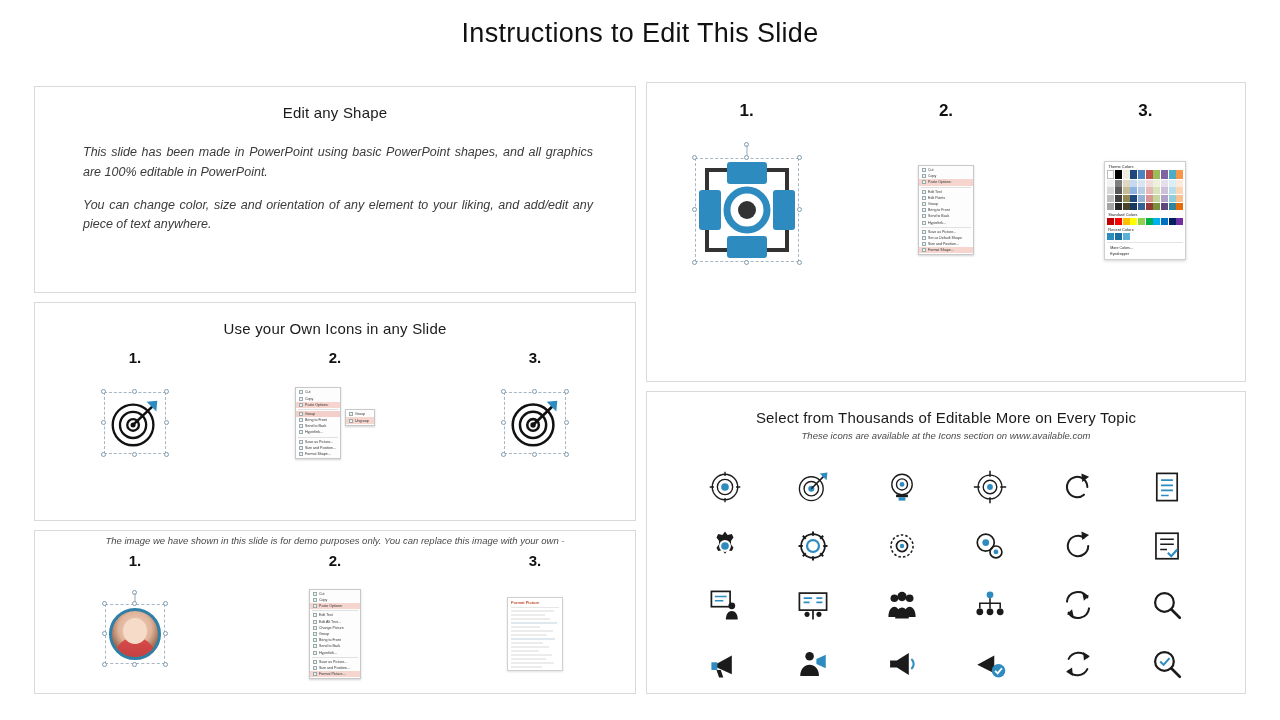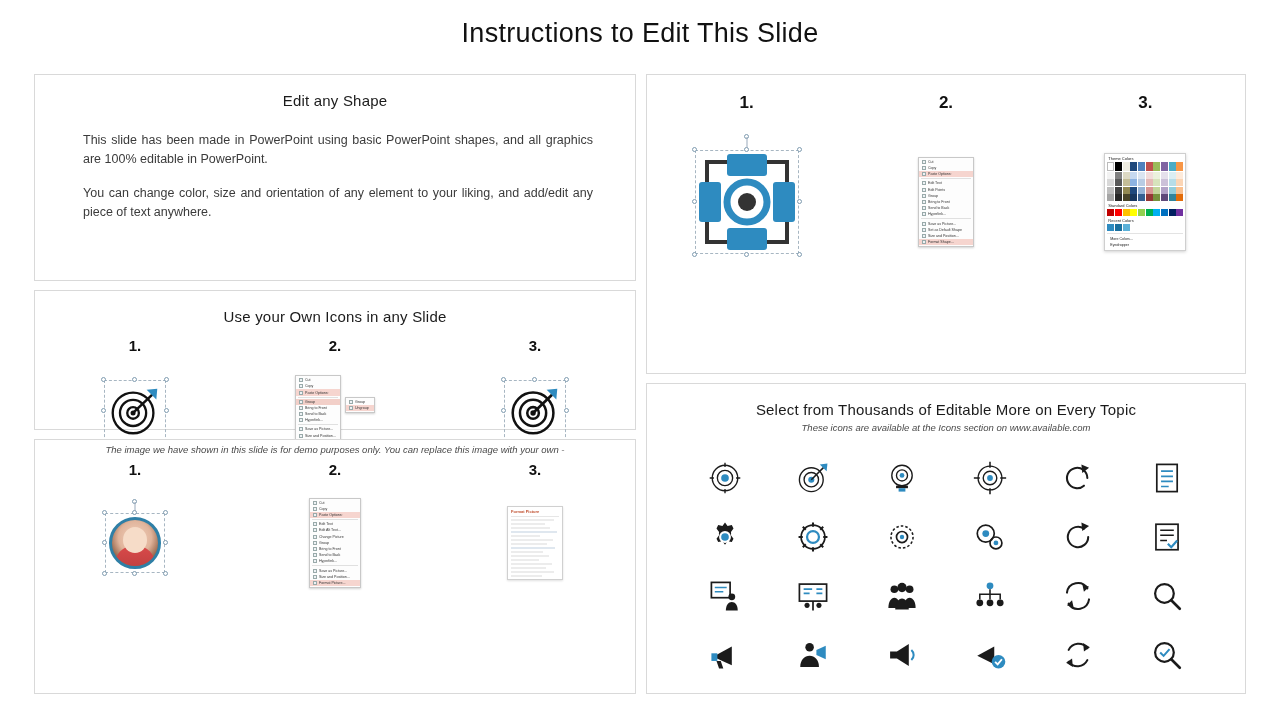--- a/index.html
+++ b/index.html
@@ -23,20 +23,21 @@
     letter-spacing: .3px;
     color: #111;
     padding-top: 18px;
     margin: 0;
   }
   .grid {
     position: absolute;
     top: 74px; left: 34px; right: 34px; bottom: 26px;
     display: flex;
     gap: 10px;
+    align-items: flex-end;
   }
   .col { display: flex; flex-direction: column; gap: 9px; }
   .col-left { width: 602px; }
   .col-right { flex: 1; }
 
   .panel {
     border: 1px solid #d9d9d9;
     background: #fff;
     position: relative;
   }
@@ -58,28 +59,29 @@
     line-height: 1.35;
   }
 
   
   .p-edit-shape { height: 207px; }
   .p-edit-shape .body {
     padding: 22px 42px 0 48px;
   }
   .p-edit-shape p {
     font-size: 12.5px;
+    font-style: italic;
     color: #3b3b3b;
     line-height: 1.55;
     margin: 0 0 14px 0;
     text-align: justify;
   }
 
   
-  .p-icons { height: 140px; }
+  .p-icons { height: 219px; }
   .steps {
     display: flex;
     margin-top: 12px;
   }
   .step { flex: 1; text-align: center; }
   .step-num {
     font-size: 15px;
     font-weight: bold;
     color: #111;
     margin-bottom: 6px;

